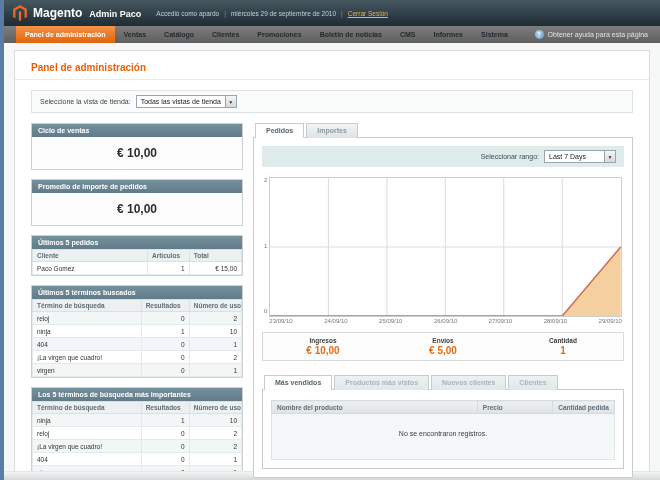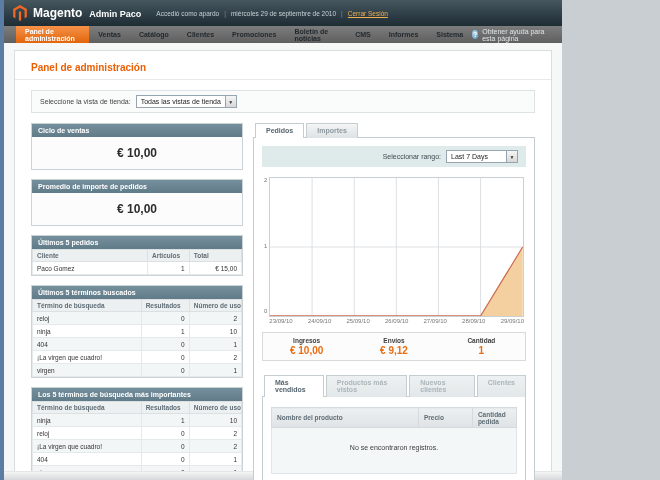--- a/index.html
+++ b/index.html
@@ -1,17 +1,17 @@
 <!DOCTYPE html>
 <html><head>
 <meta charset="utf-8">
 <style>
   * { box-sizing: border-box; }
   body { margin:0; background:#c9ced2; font-family:"Liberation Sans", sans-serif; }
-  .screen { width:562px; height:480px; position:relative; background:#f6f8f8; overflow:hidden;
+  .screen { width:660px; height:480px; position:relative; background:#f6f8f8; overflow:hidden;
             border-left:4px solid #5b7da4; }
 
   
   .topbar { height:26px; background:linear-gradient(#45575f,#1e2c34); display:flex; align-items:center;
             padding:0 10px 0 8px; gap:5px; }
   .logo-icon { width:16px; height:16px; flex:none; }
   .brand { color:#fff; font-size:12px; font-weight:bold; }
   .brand-suffix { color:#fff; font-size:9px; font-weight:bold; margin-left:2px; margin-top:2px; }
   .search-input { margin-left:auto; width:150px; height:14px; font-size:7px; color:#777;
                   border:1px solid #fff; padding:0 3px; font-family:"Liberation Sans", sans-serif; }
@@ -320,21 +320,21 @@
             </div>
           </div>
 
           <div class="summary">
             <div class="summary-cell">
               <div class="summary-label">Ingresos</div>
               <div class="summary-value">€ 10,00</div>
             </div>
             <div class="summary-cell">
               <div class="summary-label">Envíos</div>
-              <div class="summary-value">€ 9,12</div>
+              <div class="summary-value">€ 5,00</div>
             </div>
             <div class="summary-cell">
               <div class="summary-label">Cantidad</div>
               <div class="summary-value">1</div>
             </div>
           </div>
 
           <div class="tabs">
             <span class="tab active">Más vendidos</span>
             <span class="tab disabled">Productos más vistos</span>

